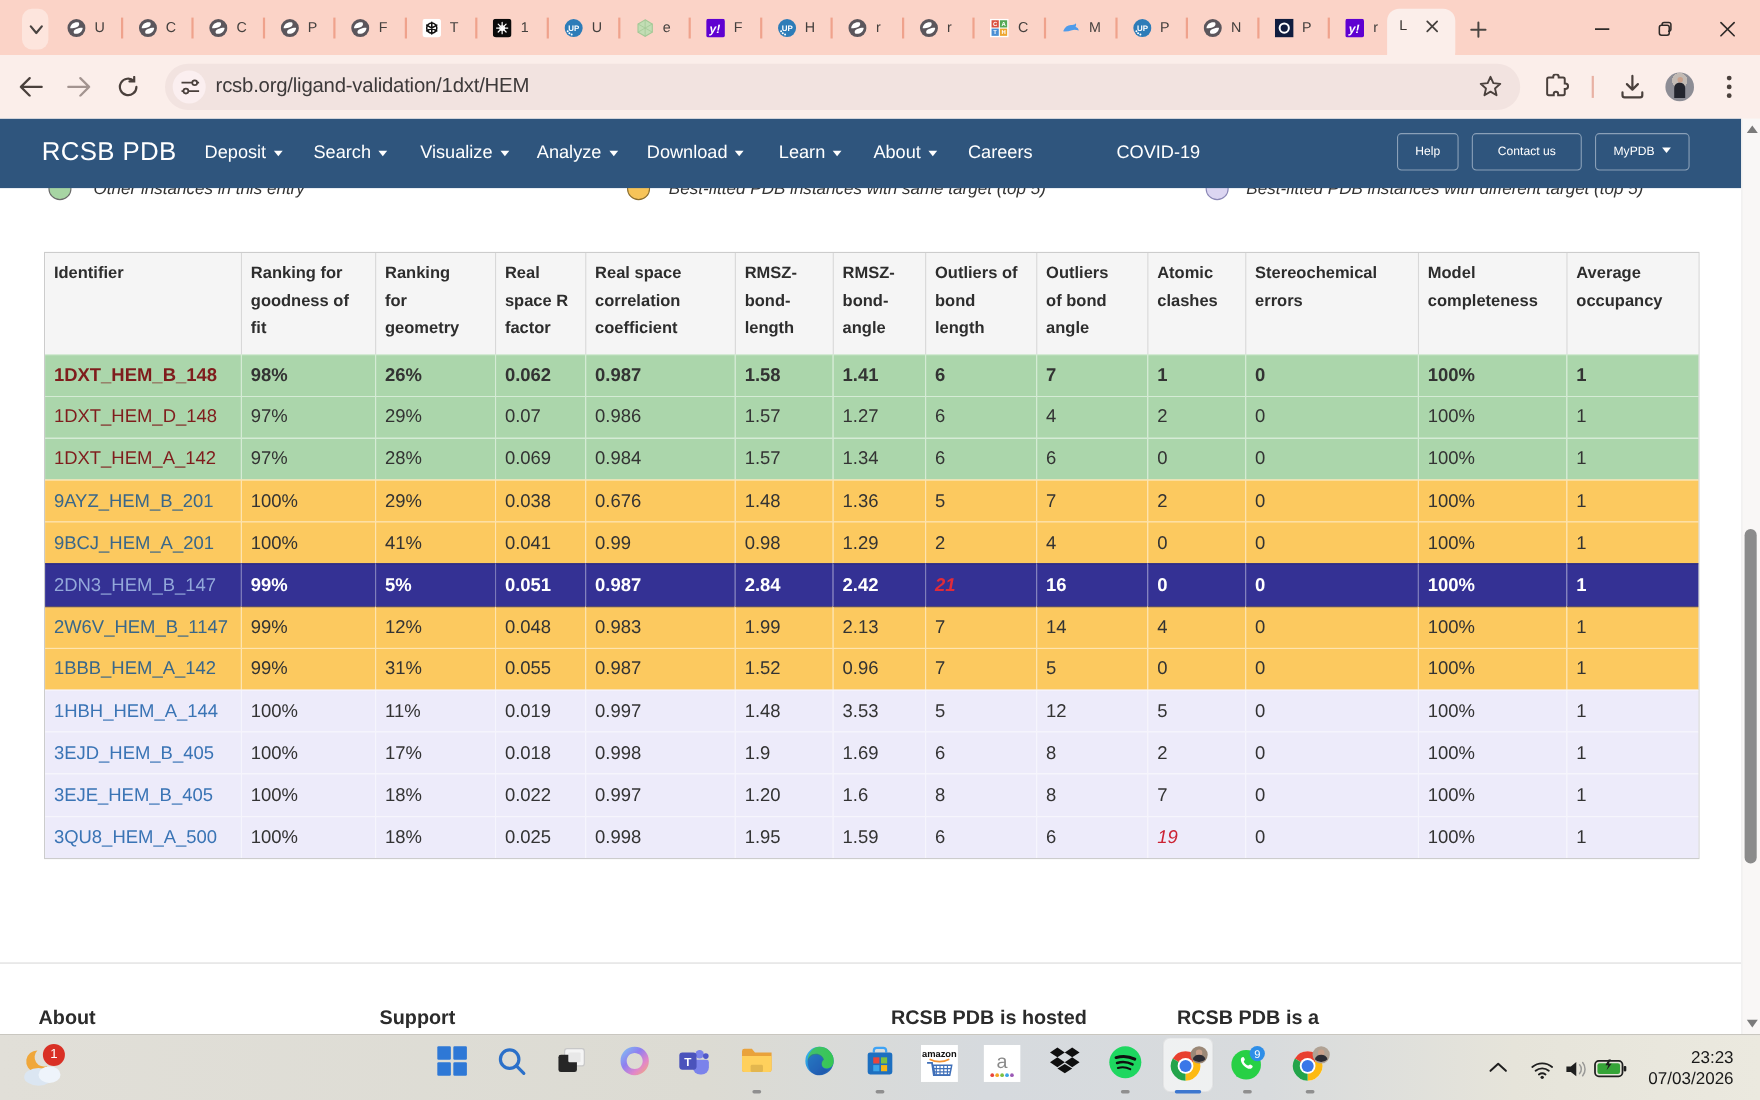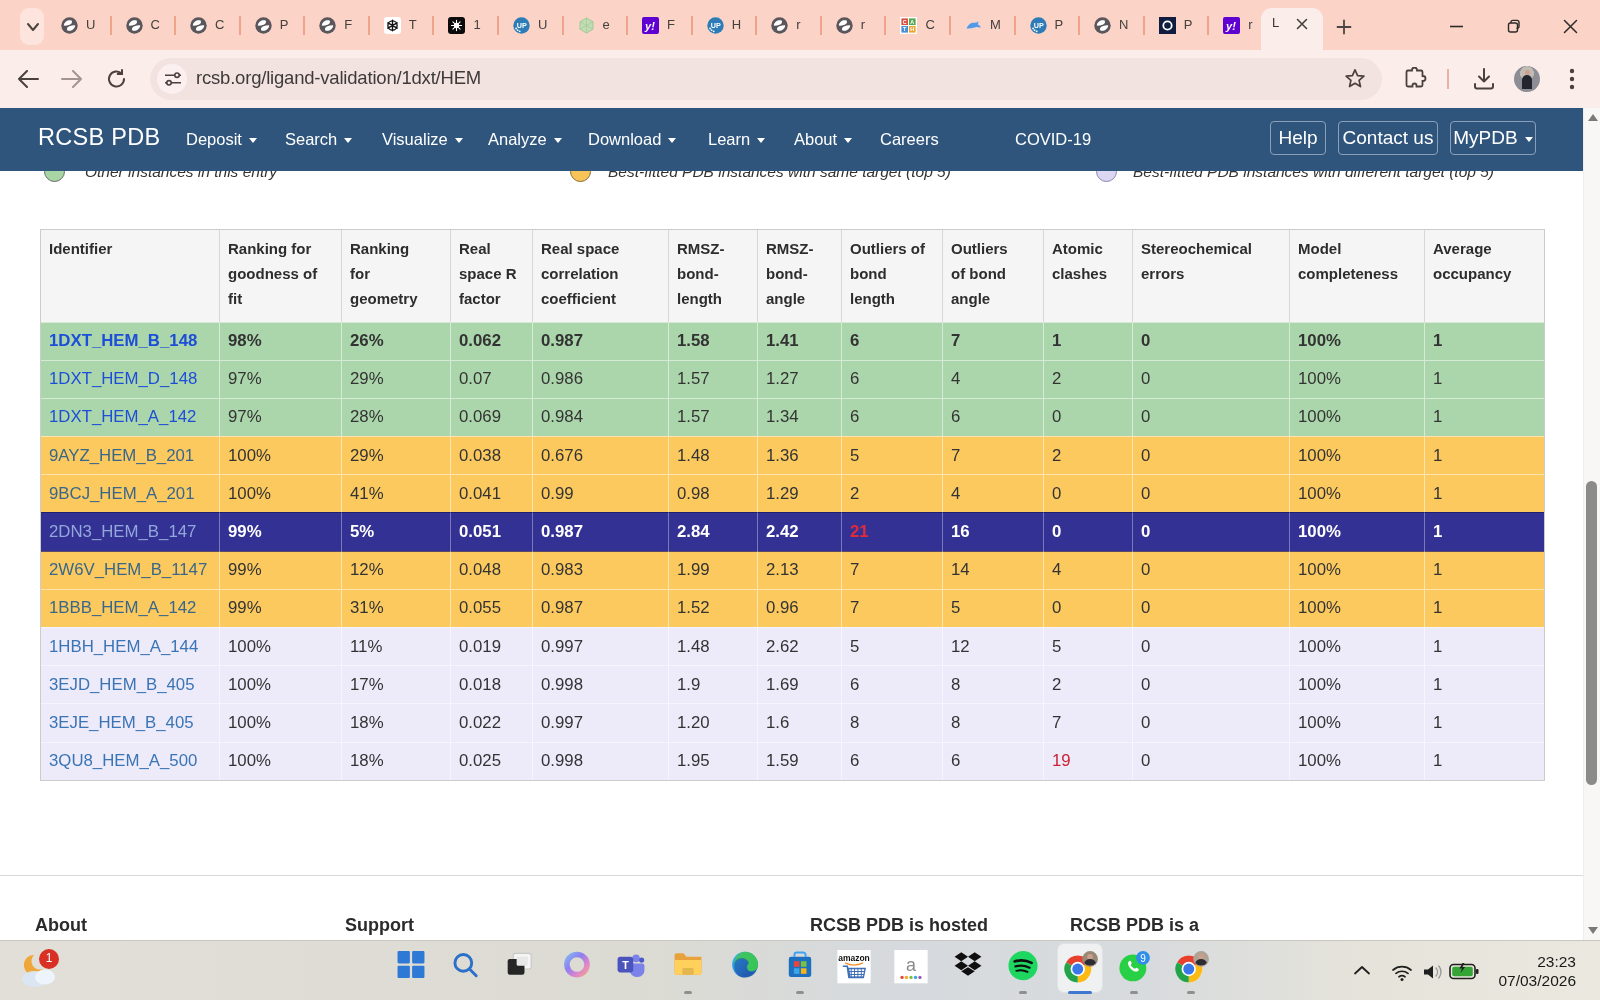--- a/index.html
+++ b/index.html
@@ -28,21 +28,21 @@
   background:radial-gradient(circle at 50% 28%, #c2bab4 0 30%, #8d8d95 31% 100%); overflow:hidden; }
 #avatar:after { content:""; position:absolute; left:8px; top:9px; width:10px; height:14px; border-radius:5px 5px 0 0; background:#23252e; }
 #avatar:before { content:""; position:absolute; left:10.5px; top:4px; width:5px; height:5px; border-radius:50%; background:#caa18c; z-index:2; }
 #toolsep { position:absolute; left:1447px; top:19px; width:1.5px; height:20px; background:#e8b1a4; }
 
 
 #navbar { position:absolute; left:0; top:108px; width:1583px; height:63px; background:#2f557d; z-index:6; }
 #navbar .brand { position:absolute; left:38px; top:16px; font-size:23.5px; color:#fff; letter-spacing:.3px; }
 .mi { position:absolute; top:22px; font-size:16.5px; color:#fff; white-space:nowrap; }
 .car { display:inline-block; width:0; height:0; border-left:4.5px solid transparent; border-right:4.5px solid transparent; border-top:5px solid #fff; margin-left:7px; vertical-align:2px; }
-.nbtn { position:absolute; top:13px; height:34px; border:1px solid #8aa0b8; border-radius:4px; color:#fff; font-size:19px; line-height:32px; text-align:center; }
+.nbtn { position:absolute; top:13px; height:34px; border:1px solid #8aa0b8; border-radius:4px; color:#fff; font-size:11px; line-height:32px; text-align:center; }
 
 
 #page { position:absolute; left:0; top:108px; width:1583px; height:832px; background:#fff; }
 .legcirc { position:absolute; width:21px; height:21px; border-radius:50%; border:1px solid #6a6a6a; }
 .legtxt { position:absolute; font-size:15.5px; font-style:italic; color:#333; top:55px; }
 
 
 #tblwrap { position:absolute; left:40px; top:120.5px; }
 table { border-collapse:separate; border-spacing:0; table-layout:fixed; width:1503px; border:1px solid #ccc; }
 th { background:#f5f5f5; color:#2d2d2d; font-size:15px; font-weight:bold; text-align:left; vertical-align:top;
@@ -50,26 +50,26 @@
 th:first-child { border-left:none; }
 td { font-size:16.8px; color:#333; padding:0 8px; height:38.2px; border-left:1px solid rgba(255,255,255,.5);
   border-top:1px solid rgba(255,255,255,.5); white-space:nowrap; }
 td:first-child { border-left:none; }
 tr.g  td { background:#abd6ab; }
 tr.g1 td { background:#abd6ab; font-weight:bold; }
 tr.o  td { background:#fcc95f; }
 tr.n  td { background:#343194; color:#fff; font-weight:bold; border-top-color:rgba(20,18,90,.6); border-left-color:rgba(255,255,255,.35); }
 tr.n + tr td { border-top-color:rgba(35,32,110,.75); }
 tr.l  td { background:#edebfa; }
-tr.g a, tr.g1 a { color:#1d4ed8; }
+tr.g a, tr.g1 a { color:#7f1d1d; }
 tr.g1 a { font-weight:bold; }
 tr.o a { color:#39678a; }
 tr.n a { color:#93a8da; font-weight:normal; }
 tr.l a { color:#3a74b5; }
-td.red { color:#cc2233; }
+td.red { color:#cc2233;font-style:italic; }
 tr.n td.red { color:#e02b3a; }
 
 
 #ftrline { position:absolute; left:0; top:875px; width:1583px; height:1px; background:#d9d9d9; }
 .fhead { position:absolute; top:915px; font-size:18px; font-weight:bold; color:#2b2b2b; }
 
 
 #sbar { position:absolute; left:1583px; top:108px; width:17px; height:832px; background:#f9f7f6; border-left:1px solid #eee; z-index:7; }
 #sthumb { position:absolute; left:2px; top:373px; width:11px; height:304px; border-radius:5.5px; background:#8b8b8b; }
 .sarr { position:absolute; left:3.5px; width:0; height:0; border-left:5.5px solid transparent; border-right:5.5px solid transparent; }
@@ -456,21 +456,21 @@
             <td>100%</td>
             <td>1</td>
           </tr>
           <tr class="l">
             <td class="id"><a>1HBH_HEM_A_144</a></td>
             <td>100%</td>
             <td>11%</td>
             <td>0.019</td>
             <td>0.997</td>
             <td>1.48</td>
-            <td>2.62</td>
+            <td>3.53</td>
             <td>5</td>
             <td>12</td>
             <td>5</td>
             <td>0</td>
             <td>100%</td>
             <td>1</td>
           </tr>
           <tr class="l">
             <td class="id"><a>3EJD_HEM_B_405</a></td>
             <td>100%</td>

